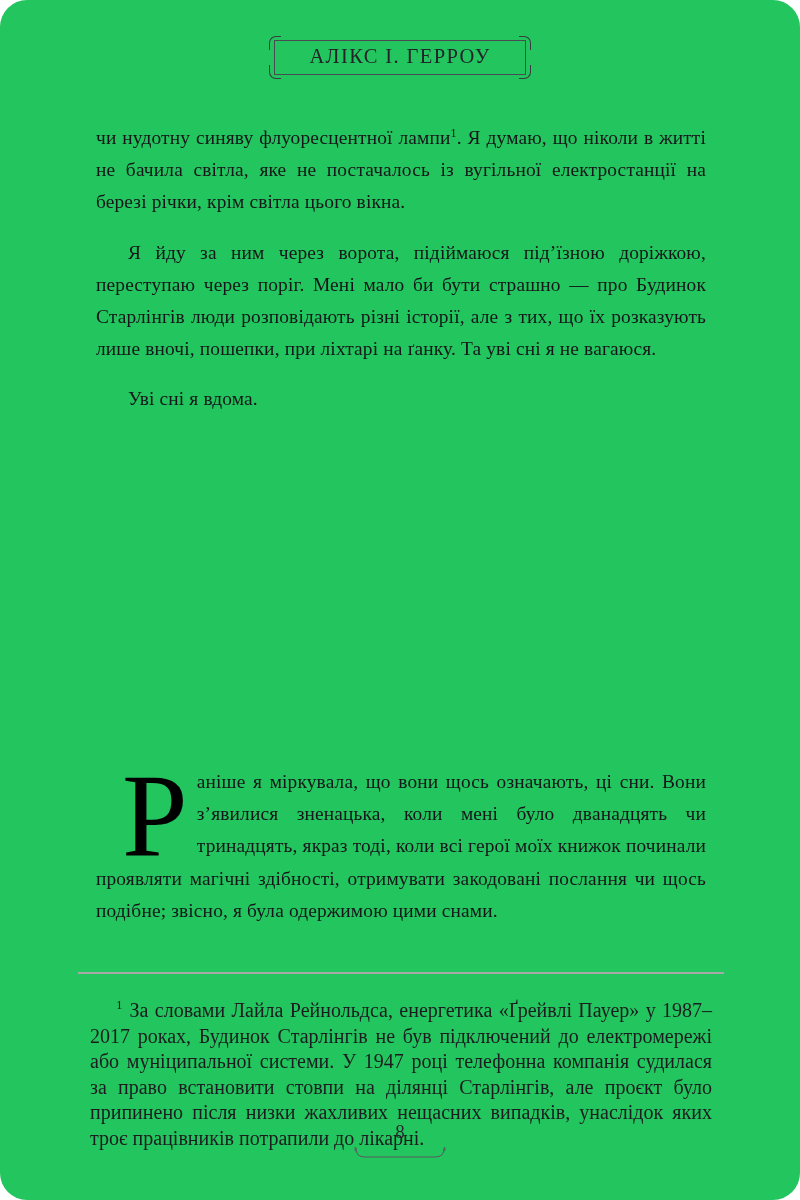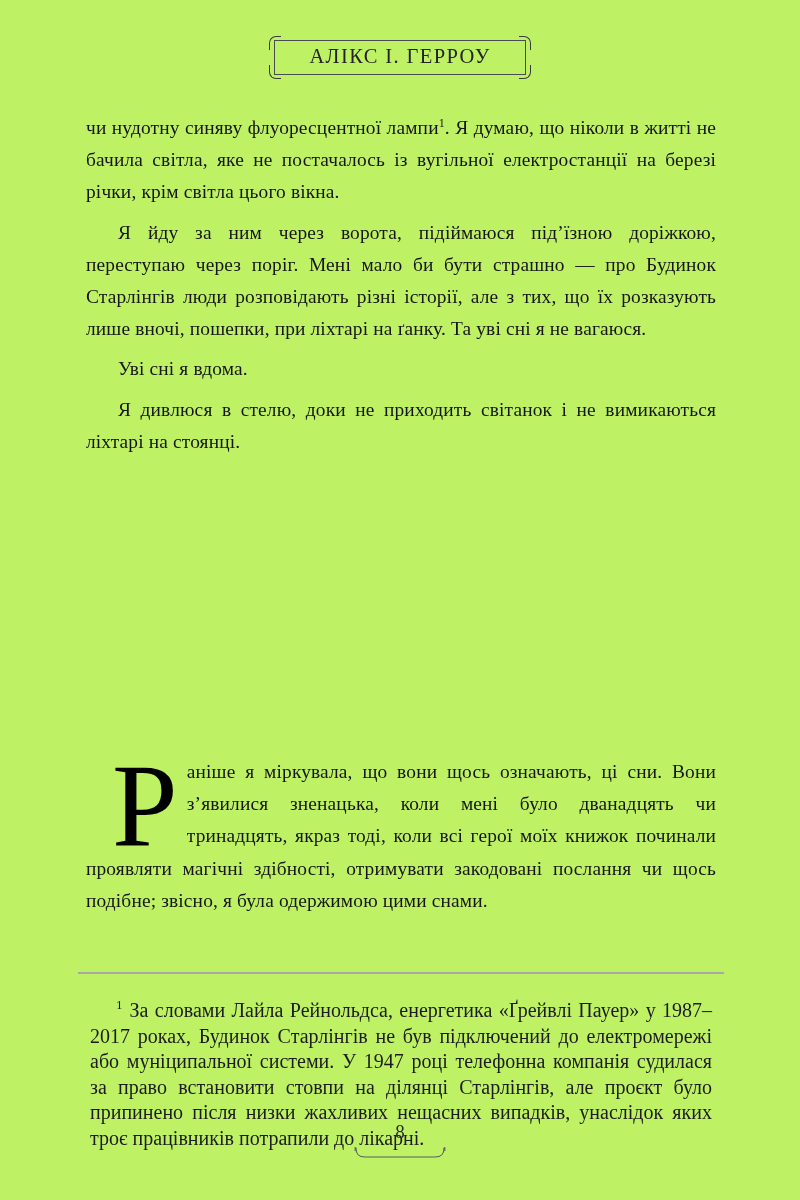--- a/index.html
+++ b/index.html
@@ -4,24 +4,25 @@
 <style>
   html, body {
     margin: 0;
     padding: 0;
     background: #ffffff;
   }
   .page {
     position: relative;
     width: 800px;
     height: 1200px;
-    background: #bef264;
+    background: #22c55e;
     overflow: hidden;
     font-family: "Liberation Serif", "DejaVu Serif", serif;
     color: #1a1a1a;
+    border-radius: 27px;
   }
 
   
   .running-header {
     position: absolute;
     left: 0;
     top: 40px;
     width: 800px;
     display: flex;
     justify-content: center;
@@ -58,21 +59,21 @@
                border-bottom-right-radius: 7px; }
 
   
   .content {
     position: absolute;
     left: 78px;
     top: 104px;
     width: 646px;
   }
   p.body {
-    margin: 8px;
+    margin: 18px;
     text-align: justify;
     text-justify: inter-word;
     font-size: 19.4px;
     line-height: 32.2px;
     letter-spacing: 0.15px;
     color: #16161a;
     hyphens: manual;
   }
   p.body.indent {
     text-indent: 32px;
@@ -172,21 +173,20 @@
   <div class="content">
 
     <p class="body"><span>чи нудотну синяву флуоресцентної лампи</span><sup class="fnref">1</sup><span>. Я думаю, що ніколи в житті не бачила світла, яке не постачалось із вугільної електростанції на березі річки, крім світла цього вікна.</span></p>
 
 
     <p class="body indent">Я йду за ним через ворота, підіймаюся під’їзною доріжкою, переступаю через поріг. Мені мало би бути страшно — про Будинок Старлінгів люди розповідають різні історії, але з тих, що їх розказують лише вночі, пошепки, при ліхтарі на ґанку. Та уві сні я не вагаюся.</p>
 
     <p class="body indent">Уві сні я вдома.</p>
 
 
-    <p class="body indent">Я дивлюся в стелю, доки не приходить світанок і не вимикаються ліхтарі на стоянці.</p>
 
   </div>
 
   <div class="dropcap-section">
     <p class="body"><span class="dropcap">Р</span><span>аніше я міркувала, що вони щось означають, ці сни. Вони з’явилися зненацька, коли мені було дванадцять чи тринадцять, якраз тоді, коли всі герої моїх книжок починали проявляти магічні здібності, отримувати закодовані послання чи щось подібне; звісно, я була одержимою цими снами.</span></p>
   </div>
 
   <div class="footnote-rule"></div>
   <div class="footnote">
     <p class="footnote-text"><sup class="fnmark">1</sup><span>За словами Лайла Рейнольдса, енергетика «Ґрейвлі Пауер» у 1987–2017 роках, Будинок Старлінгів не був підключений до електромережі або муніципальної системи. У 1947 році телефонна компанія судилася за право встановити стовпи на ділянці Старлінгів, але проєкт було припинено після низки жахливих нещасних випадків, унаслідок яких троє працівників потрапили до лікарні.</span></p>

